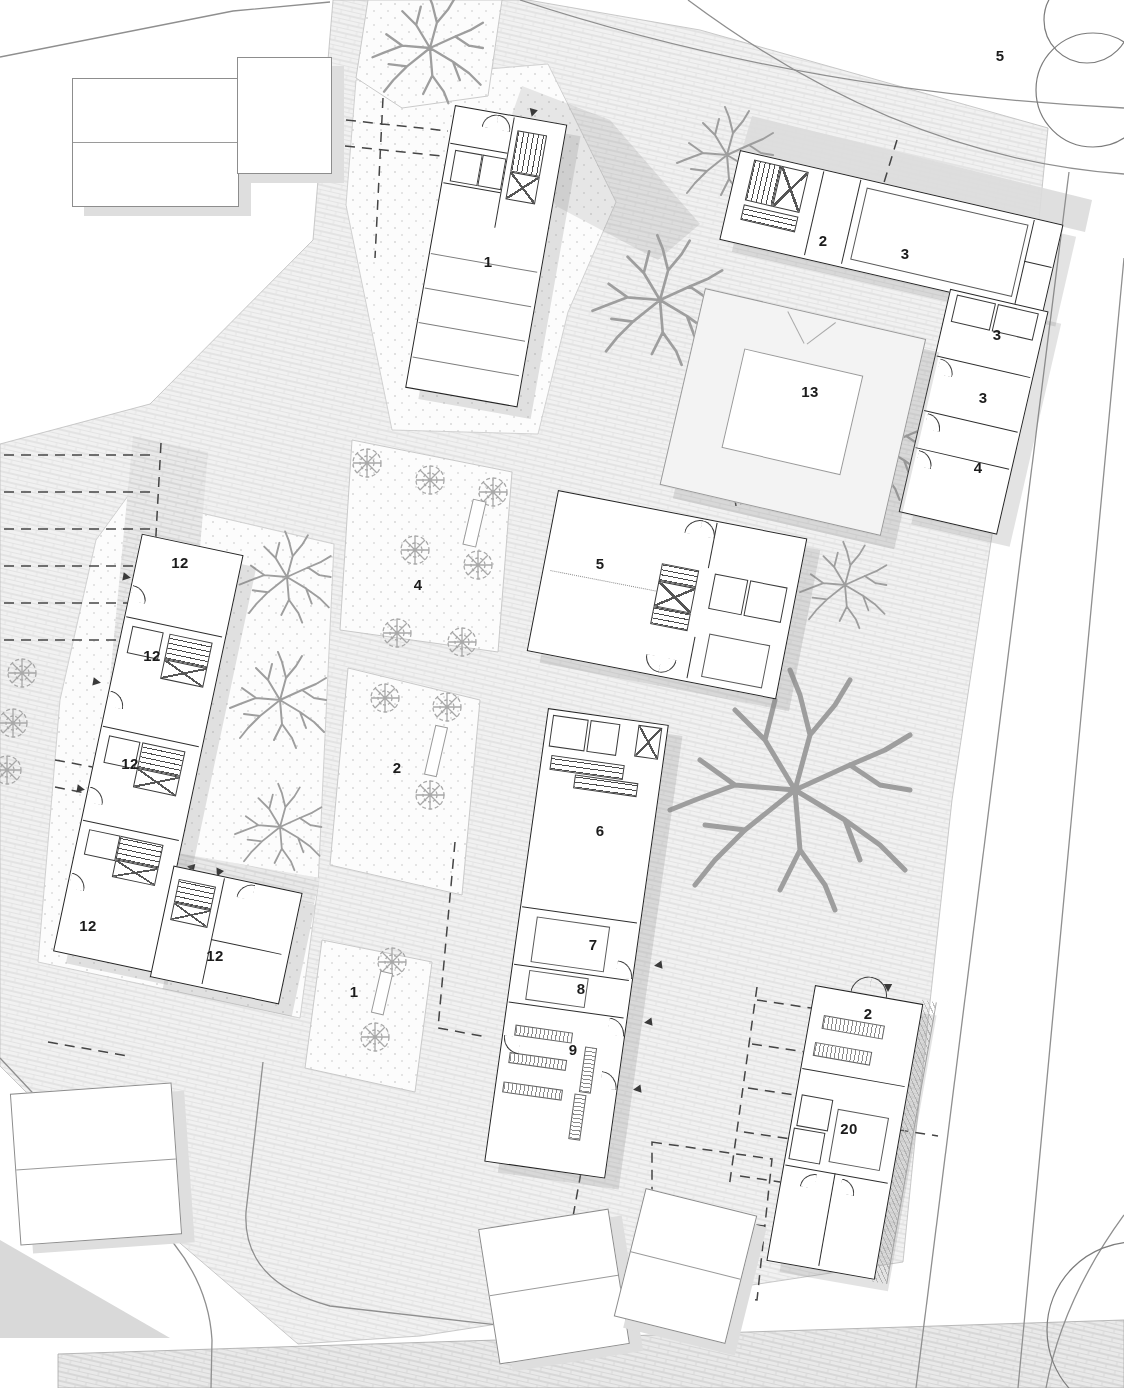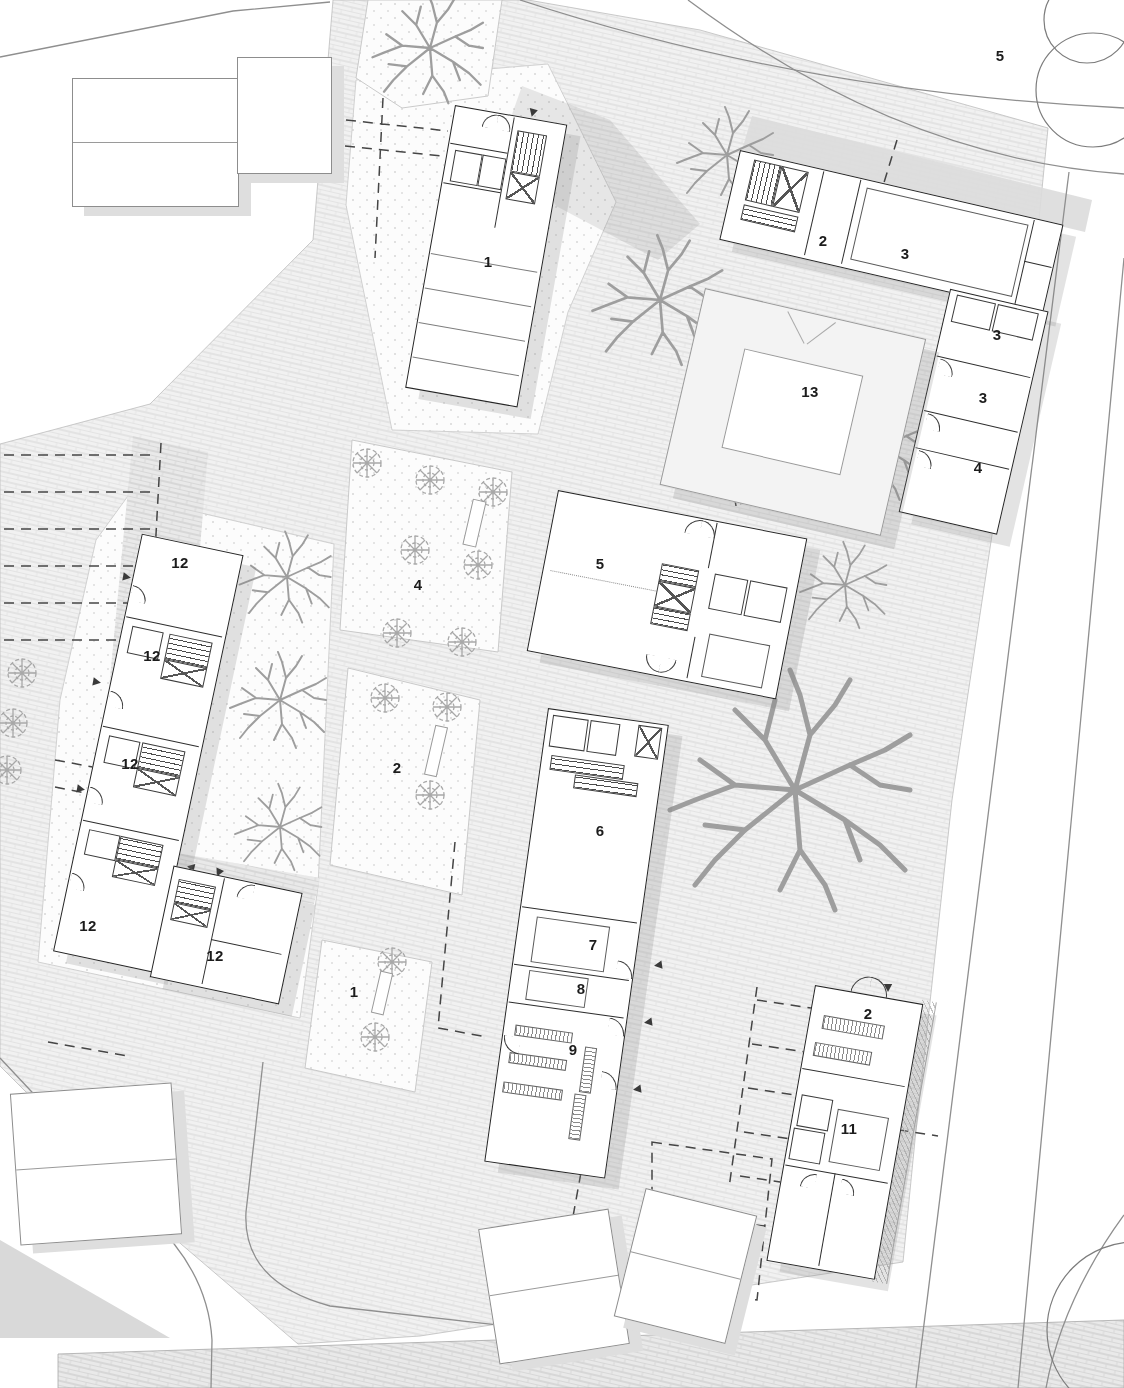--- a/index.html
+++ b/index.html
@@ -328,21 +328,21 @@
       <span class="lbl" style="left: 997px; top: 334px; color: rgb(28, 28, 28);">3</span>
       <span class="lbl" style="left: 983px; top: 397px; color: rgb(28, 28, 28);">3</span>
       <span class="lbl" style="left: 978px; top: 467px; color: rgb(28, 28, 28);">4</span>
       <span class="lbl" style="left: 1000px; top: 55px; color: rgb(28, 28, 28);">5</span>
       <span class="lbl" style="left: 600px; top: 563px; color: rgb(28, 28, 28);">5</span>
       <span class="lbl" style="left: 600px; top: 830px; color: rgb(28, 28, 28);">6</span>
       <span class="lbl" style="left: 593px; top: 944px; color: rgb(28, 28, 28);">7</span>
       <span class="lbl" style="left: 581px; top: 988px; color: rgb(28, 28, 28);">8</span>
       <span class="lbl" style="left: 573px; top: 1049px; color: rgb(28, 28, 28);">9</span>
       <span class="lbl" style="left: 868px; top: 1013px; color: rgb(28, 28, 28);">2</span>
-      <span class="lbl" style="left: 849px; top: 1128px; color: rgb(28, 28, 28);">11</span>
+      <span class="lbl" style="left: 849px; top: 1128px; color: rgb(28, 28, 28);">20</span>
       <span class="lbl" style="left: 180px; top: 562px; color: rgb(28, 28, 28);">12</span>
       <span class="lbl" style="left: 152px; top: 655px; color: rgb(28, 28, 28);">12</span>
       <span class="lbl" style="left: 130px; top: 763px; color: rgb(28, 28, 28);">12</span>
       <span class="lbl" style="left: 88px; top: 925px; color: rgb(28, 28, 28);">12</span>
       <span class="lbl" style="left: 215px; top: 955px; color: rgb(28, 28, 28);">12</span>
       <span class="lbl" style="left: 810px; top: 391px; color: rgb(28, 28, 28); text-align: right;">13</span>
       <span class="lbl" style="left: 418px; top: 584px; color: rgb(28, 28, 28);">4</span>
       <span class="lbl" style="left: 397px; top: 767px; color: rgb(28, 28, 28);">2</span>
       <span class="lbl" style="left: 354px; top: 991px; color: rgb(28, 28, 28);">1</span>
     </div>

